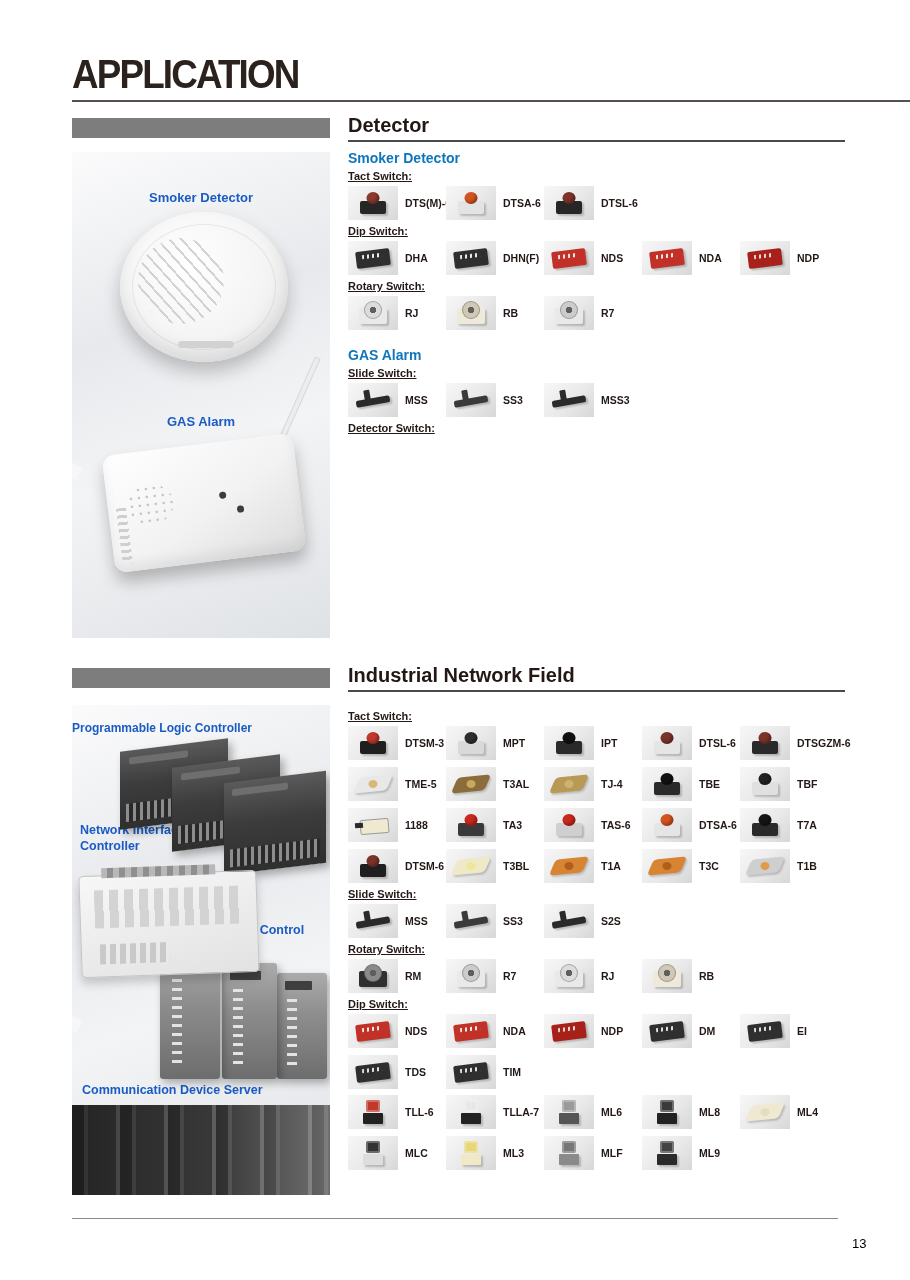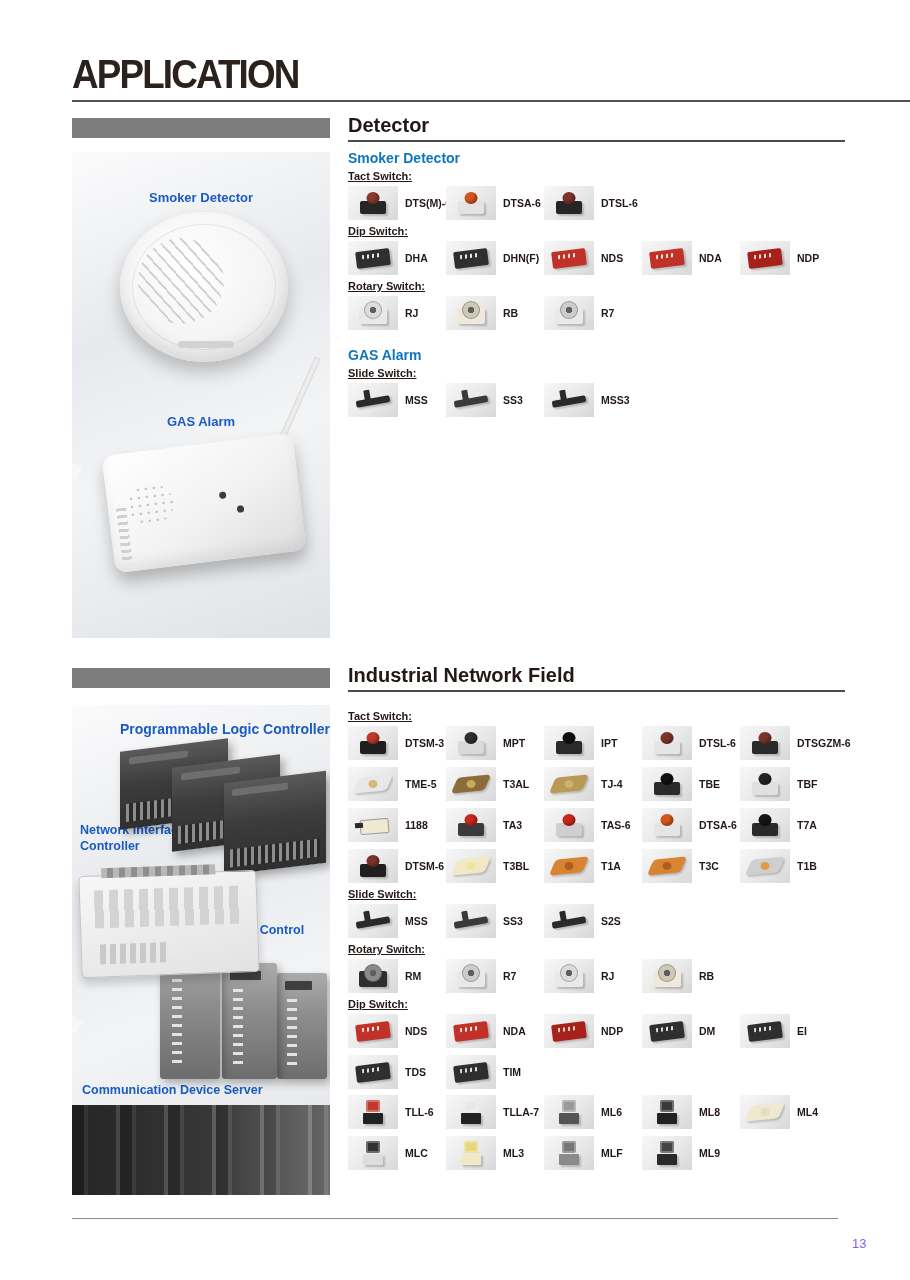--- a/index.html
+++ b/index.html
@@ -125,21 +125,21 @@
      background:var(--cap);}
   .g-illum .g-body{bottom:0;left:8px;right:8px;height:11px;background:var(--body);border-radius:1px;
      box-shadow:2px 2px 2px rgba(0,0,0,.2);}
   .g-illum .g-cap{top:0;left:50%;transform:translateX(-50%);width:14px;height:12px;background:var(--cap);
      border-radius:2px;box-shadow:inset 0 0 0 2px rgba(255,255,255,.28);}
 
   
   .footer-rule{position:absolute;left:72px;top:1218px;width:766px;height:1px;background:#8a8a8a;}
   .footer-url{position:absolute;left:72px;top:1224px;width:766px;text-align:right;
      font-size:16px;font-weight:800;color:var(--url-red);}
-  .page-number{position:absolute;left:852px;top:1236px;font-size:13px;color:#8b5cf6;text-align:center;}
+  .page-number{position:absolute;left:852px;top:1236px;font-size:13px;color:#000000;text-align:center;}
 </style>
 </head>
 <body>
 
 <div class="page">
 
   <div class="page-title">APPLICATION</div>
   <div class="title-rule"></div>
 
   <div class="header-bar hb1"></div>
@@ -299,30 +299,31 @@
         <div class="item">
           <div class="thumb">
             <div class="glyph g-slide" style="--body: #2a2a2a; --cap: #2a2a2a;">
               <i class="g-body"></i>
               <i class="g-cap"></i>
             </div>
           </div>
           <span class="item-label">MSS3</span>
         </div>
       </div>
+      <div class="group-label">Detector Switch:</div>
     </div>
 
   <div class="header-bar hb2"></div>
   <div class="header-title ht2">Industrial Network Field</div>
   <div class="header-rule hr2"></div>
 
   <div class="photo-panel ind-panel">
     <div class="swirl sw1"></div>
     <div class="swirl sw2"></div>
-    <div class="panel-label" style="left:0;right:0;top:16px;text-align:right;font-size:14px;">Programmable Logic Controller</div>
+    <div class="panel-label" style="left:0;right:0;top:16px;text-align:left;font-size:12px;">Programmable Logic Controller</div>
     <div class="plc-box plc1"></div>
     <div class="plc-box plc2"></div>
     <div class="plc-box plc3"></div>
     <div class="panel-label" style="left:8px;top:118px;width:130px;white-space:normal;line-height:1.25;font-size:12.5px;">Network Interface Controller</div>
     <div class="nic-board">
       <i class="mini" style="position:absolute;display:block;"></i>
     </div>
     <div class="panel-label" style="left:146px;top:218px;width:110px;white-space:normal;line-height:1.25;font-size:12.5px;">Digital Control Server</div>
     <div class="tower tw1"></div>
     <div class="tower tw2"></div>

